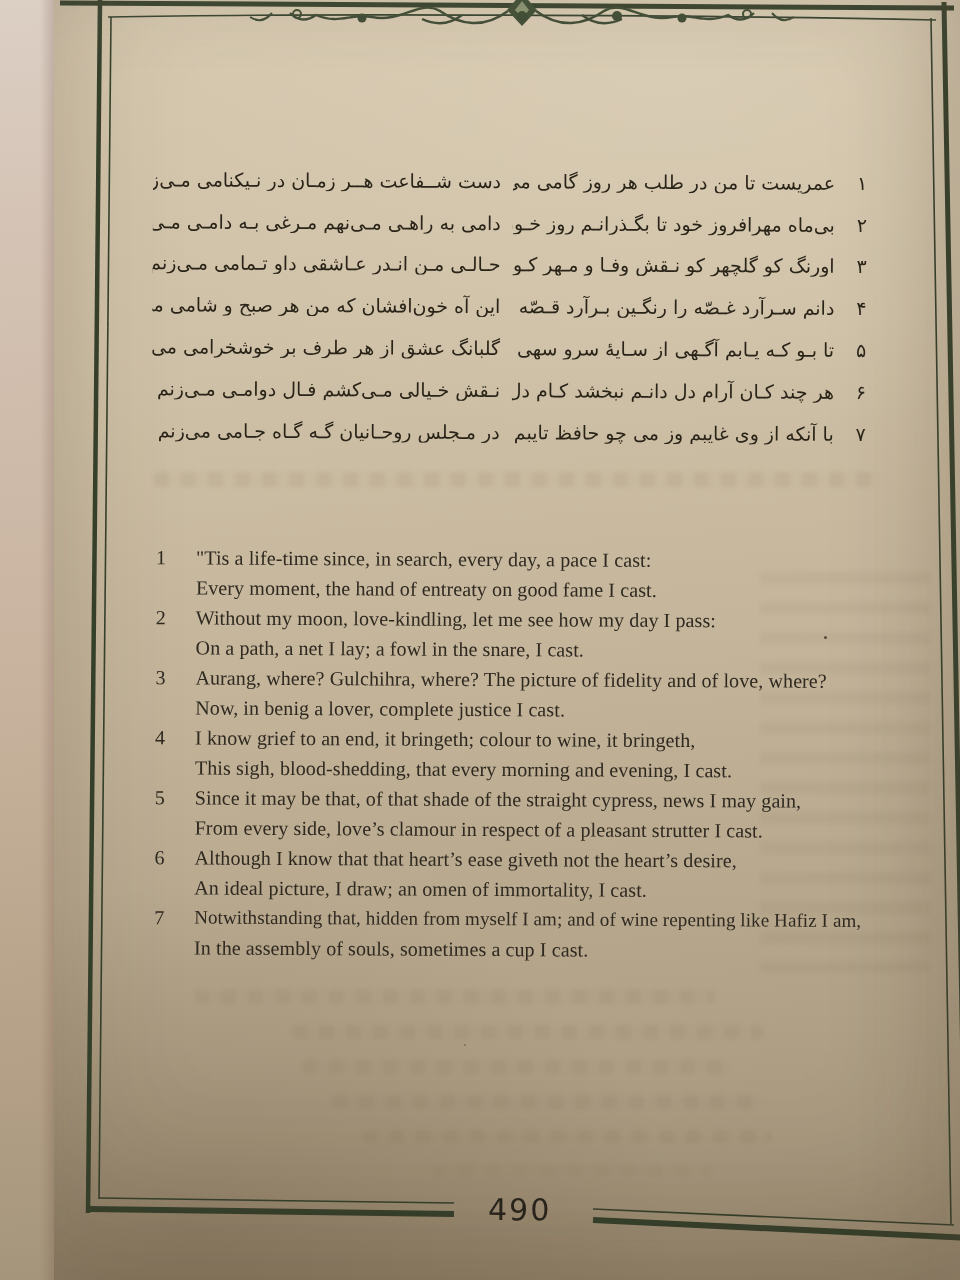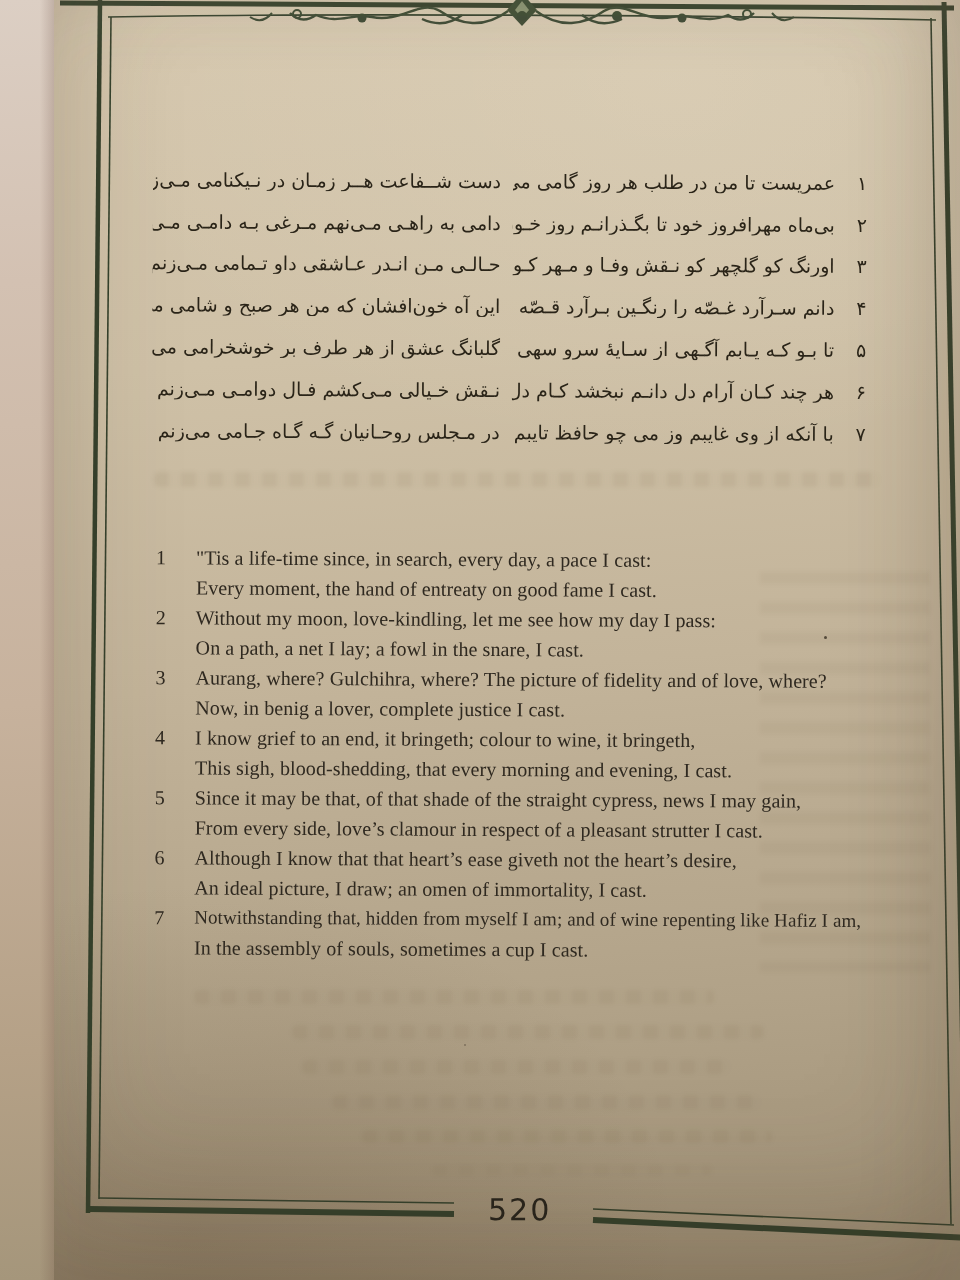--- a/index.html
+++ b/index.html
@@ -238,16 +238,16 @@
       <div class="en-row">
         <span class="en-num">7</span>
         <span class="en-line" style="font-size:19px;">Notwithstanding that, hidden from myself I am; and of wine repenting like Hafiz I am,</span>
       </div>
       <div class="en-row">
         <span class="en-num"></span>
         <span class="en-line">In the assembly of souls, sometimes a cup I cast.</span>
       </div>
     </div>
 
-    <div class="folio">520</div>
+    <div class="folio">490</div>
   </div>
 
 </div>
 
 </body></html>

